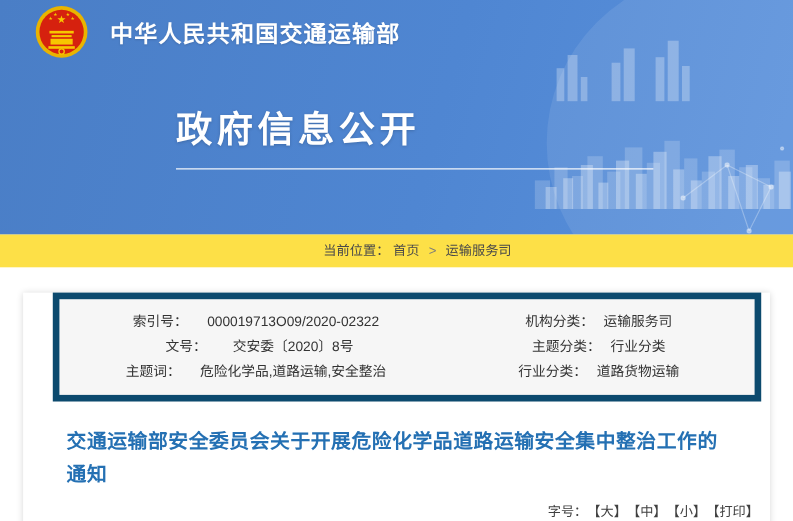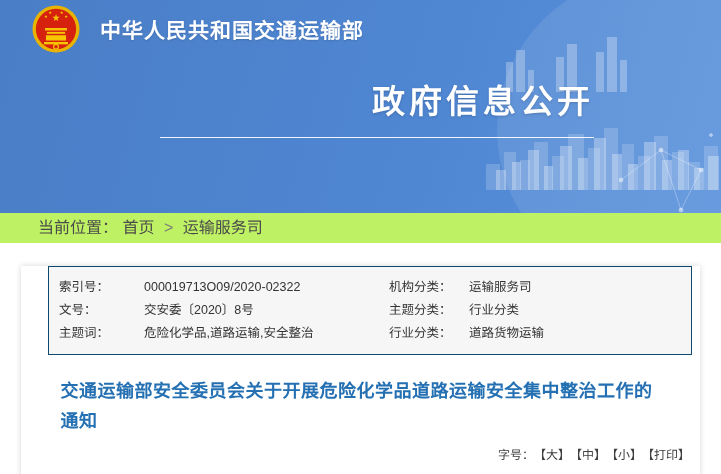--- a/index.html
+++ b/index.html
@@ -9,40 +9,40 @@
 
   
   .banner { position:relative; height:213px; overflow:hidden;
     background:linear-gradient(105deg,#4a7ec6 0%,#4f86d2 55%,#5a91dc 100%); }
   .banner-deco-circle { position:absolute; left:497px; top:-25px; width:310px; height:310px;
     border-radius:50%; background:rgba(255,255,255,0.09); }
   .org-row { position:absolute; left:32px; top:5px; display:flex; align-items:center; }
   .emblem { width:48px; height:48px; display:block; }
   .org-name { color:#fff; font-size:21px; font-weight:bold; margin-left:20px; letter-spacing:1px;
     text-shadow:0 1px 2px rgba(0,0,0,0.15); }
-  .site-title-wrap { position:absolute; left:160px; top:80px; width:434px; text-align:right; }
+  .site-title-wrap { position:absolute; left:160px; top:96px; width:434px; text-align:left; }
   .site-title { color:#fff; font-size:33px; font-weight:bold; letter-spacing:4px; line-height:44px;
     text-shadow:0 1px 3px rgba(0,0,0,0.18); }
   .site-title-underline { margin-top:13px; border-bottom:1px solid rgba(255,255,255,0.92); }
   .skyline { position:absolute; right:0; top:126px; width:235px; height:64px; }
   .minicity { position:absolute; right:70px; top:32px; width:150px; height:70px; }
   .net-dots { position:absolute; right:0; top:120px; width:120px; height:120px; }
 
   
-  .crumb-bar { height:30px; line-height:30px; background:#bef264; padding-left:38px;
-    font-size:16px; color:#4a4a4a; }
+  .crumb-bar { height:30px; line-height:30px; background:#fde047; padding-left:38px;
+    font-size:12px; color:#4a4a4a;text-align:center; }
   .crumb-bar a { color:#4a4a4a; text-decoration:none; }
   .crumb-sep { margin:0 5px; color:#7a7a7a; }
 
   
   .card { position:relative; margin:0 21px; background:#fff; min-height:231px;
     box-shadow:0 0 6px rgba(0,0,0,0.16); padding-bottom:4px; }
 
-  .info-box { margin:23px 8px 0 27px; background:#f6f6f6; border:1px solid #0c4a6e;
-    padding:9px 0 9px 0; display:flex; font-size:12.5px; color:#333; }
+  .info-box { margin:23px 8px 0 27px; background:#f6f6f6; border:6px solid #0c4a6e;
+    padding:9px 0 9px 0; display:flex; font-size:12.5px; color:#333;text-align:center; }
   .info-col-left { width:330px; flex:none; }
   .info-col-right { flex:1; }
   .info-row { line-height:23px; padding-left:10px; white-space:nowrap; }
   .info-label { display:inline-block; width:85px; color:#333; }
   .info-col-right .info-label { width:80px; }
   .info-value { color:#333; }
 
   .article-title { width:600px; margin:21px auto 0; text-align:left;
     font-size:18px; font-weight:bold; color:#2470b3; line-height:30px; letter-spacing:0.5px; }
 

